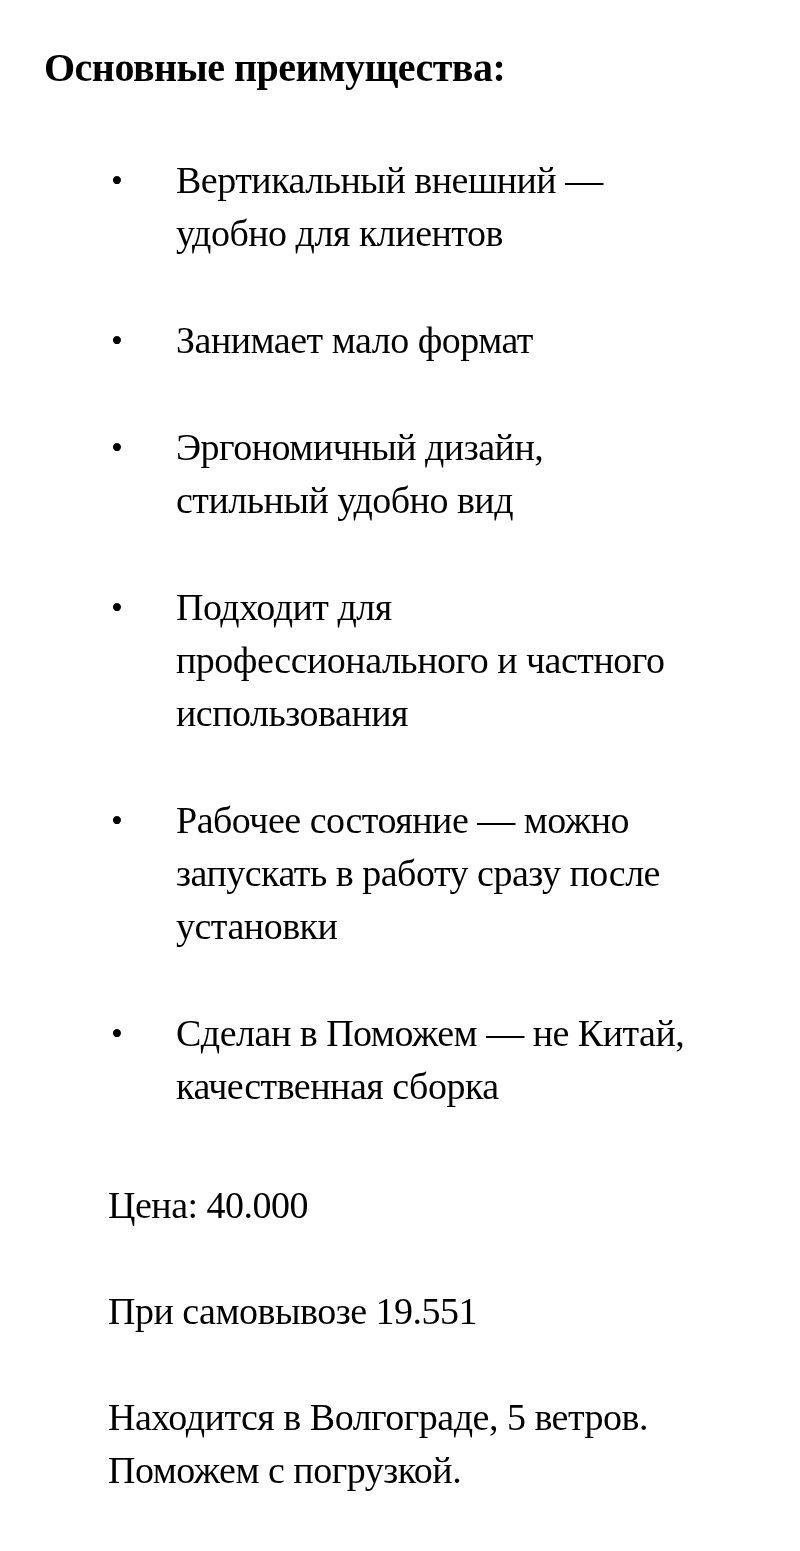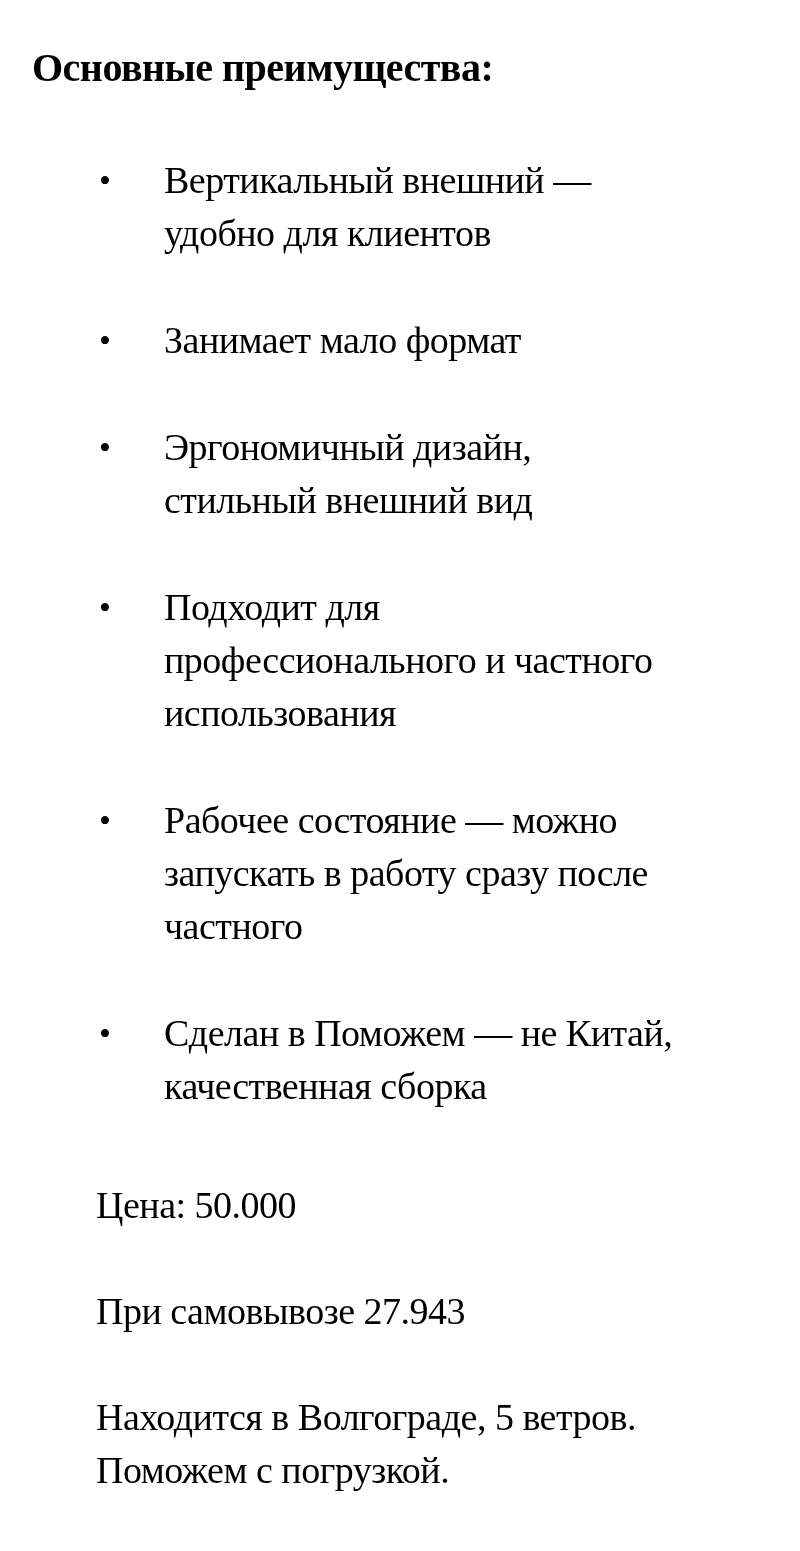--- a/index.html
+++ b/index.html
@@ -10,21 +10,21 @@
   }
   body {
     width: 800px;
     height: 1551px;
     font-family: "Liberation Serif", serif;
     overflow: hidden;
   }
   .doc {
     box-sizing: border-box;
     width: 800px;
-    padding: 44px 36px 0 32px;
+    padding: 44px 36px 0 44px;
   }
   .doc-heading {
     margin: 0 0 62px 0;
     font-size: 40px;
     line-height: 48px;
     font-weight: bold;
     letter-spacing: -0.5px;
   }
   ul.advantages {
     list-style: none;
@@ -73,41 +73,41 @@
       <span class="li-text">Вертикальный внешний —
 удобно для клиентов</span>
     </li>
     <li>
       <span class="bullet">•</span>
       <span class="li-text">Занимает мало формат</span>
     </li>
     <li>
       <span class="bullet">•</span>
       <span class="li-text">Эргономичный дизайн,
-стильный внешний вид</span>
+стильный удобно вид</span>
     </li>
     <li>
       <span class="bullet">•</span>
       <span class="li-text">Подходит для
 профессионального и частного
 использования</span>
     </li>
     <li>
       <span class="bullet">•</span>
       <span class="li-text">Рабочее состояние — можно
 запускать в работу сразу после
-частного</span>
+установки</span>
     </li>
     <li>
       <span class="bullet">•</span>
       <span class="li-text">Сделан в Поможем — не Китай,
 качественная сборка</span>
     </li>
   </ul>
 
   <div class="paras">
-    <p>Цена: 50.000</p>
-    <p>При самовывозе 27.943</p>
+    <p>Цена: 40.000</p>
+    <p>При самовывозе 19.551</p>
     <p>Находится в Волгограде, 5 ветров.
 Поможем с погрузкой.</p>
   </div>
 
 </div>
 
 </body></html>

